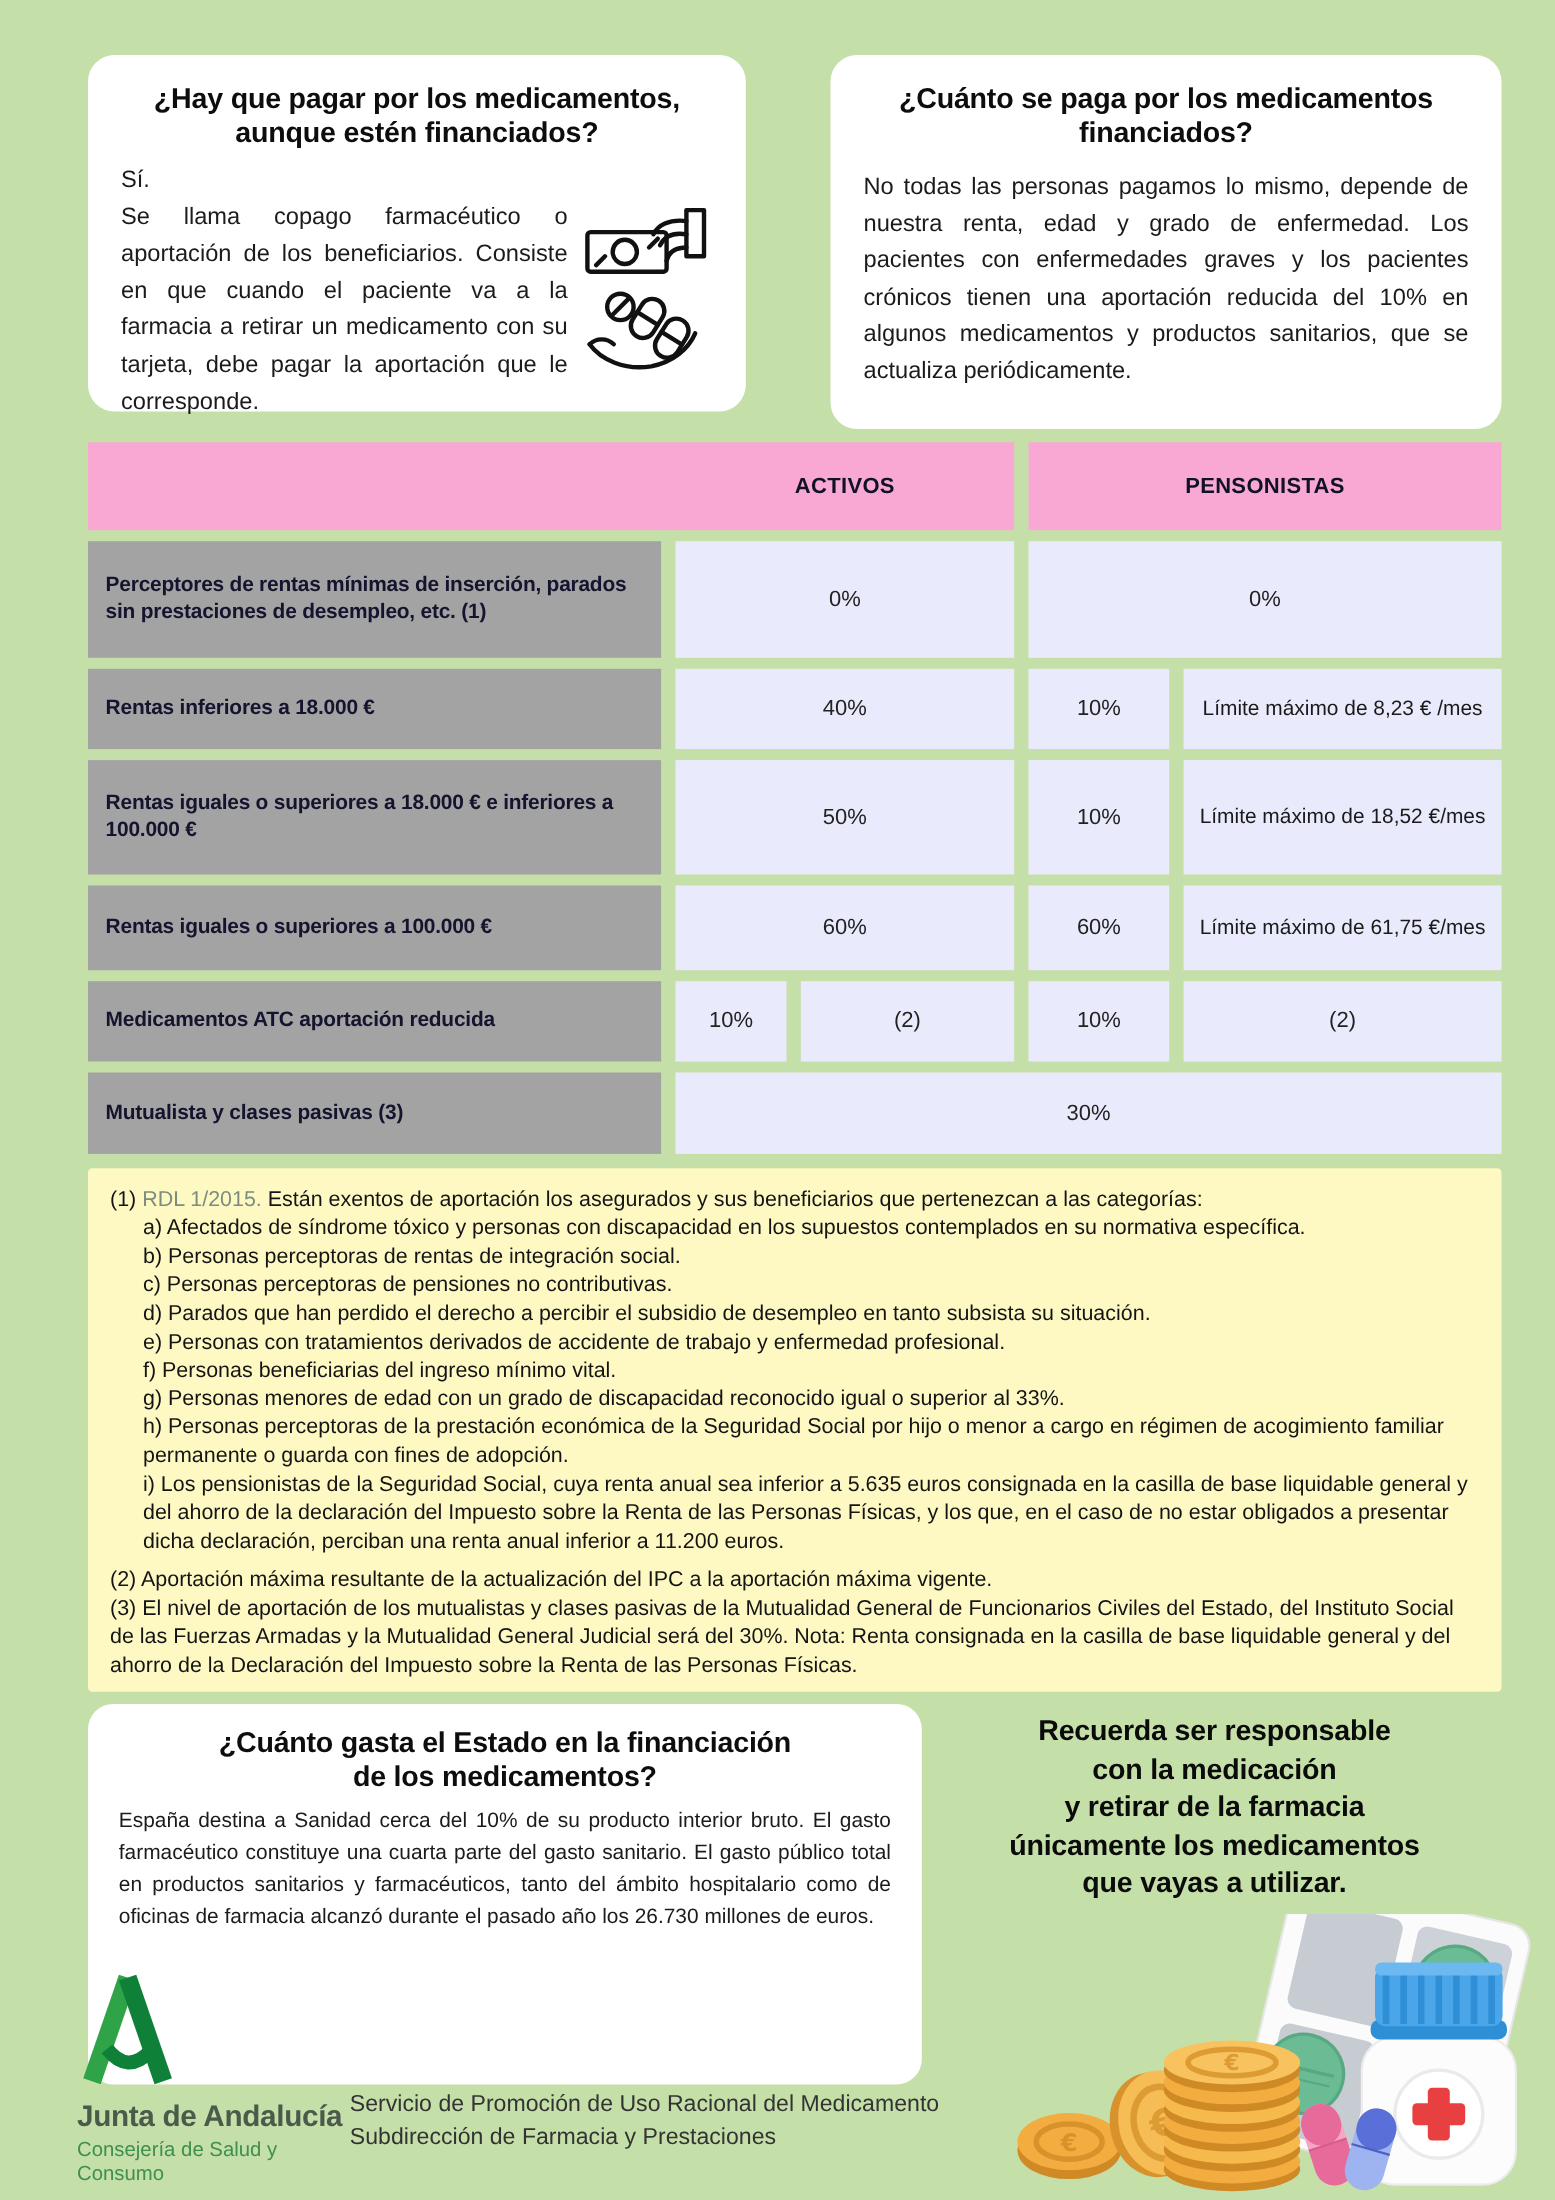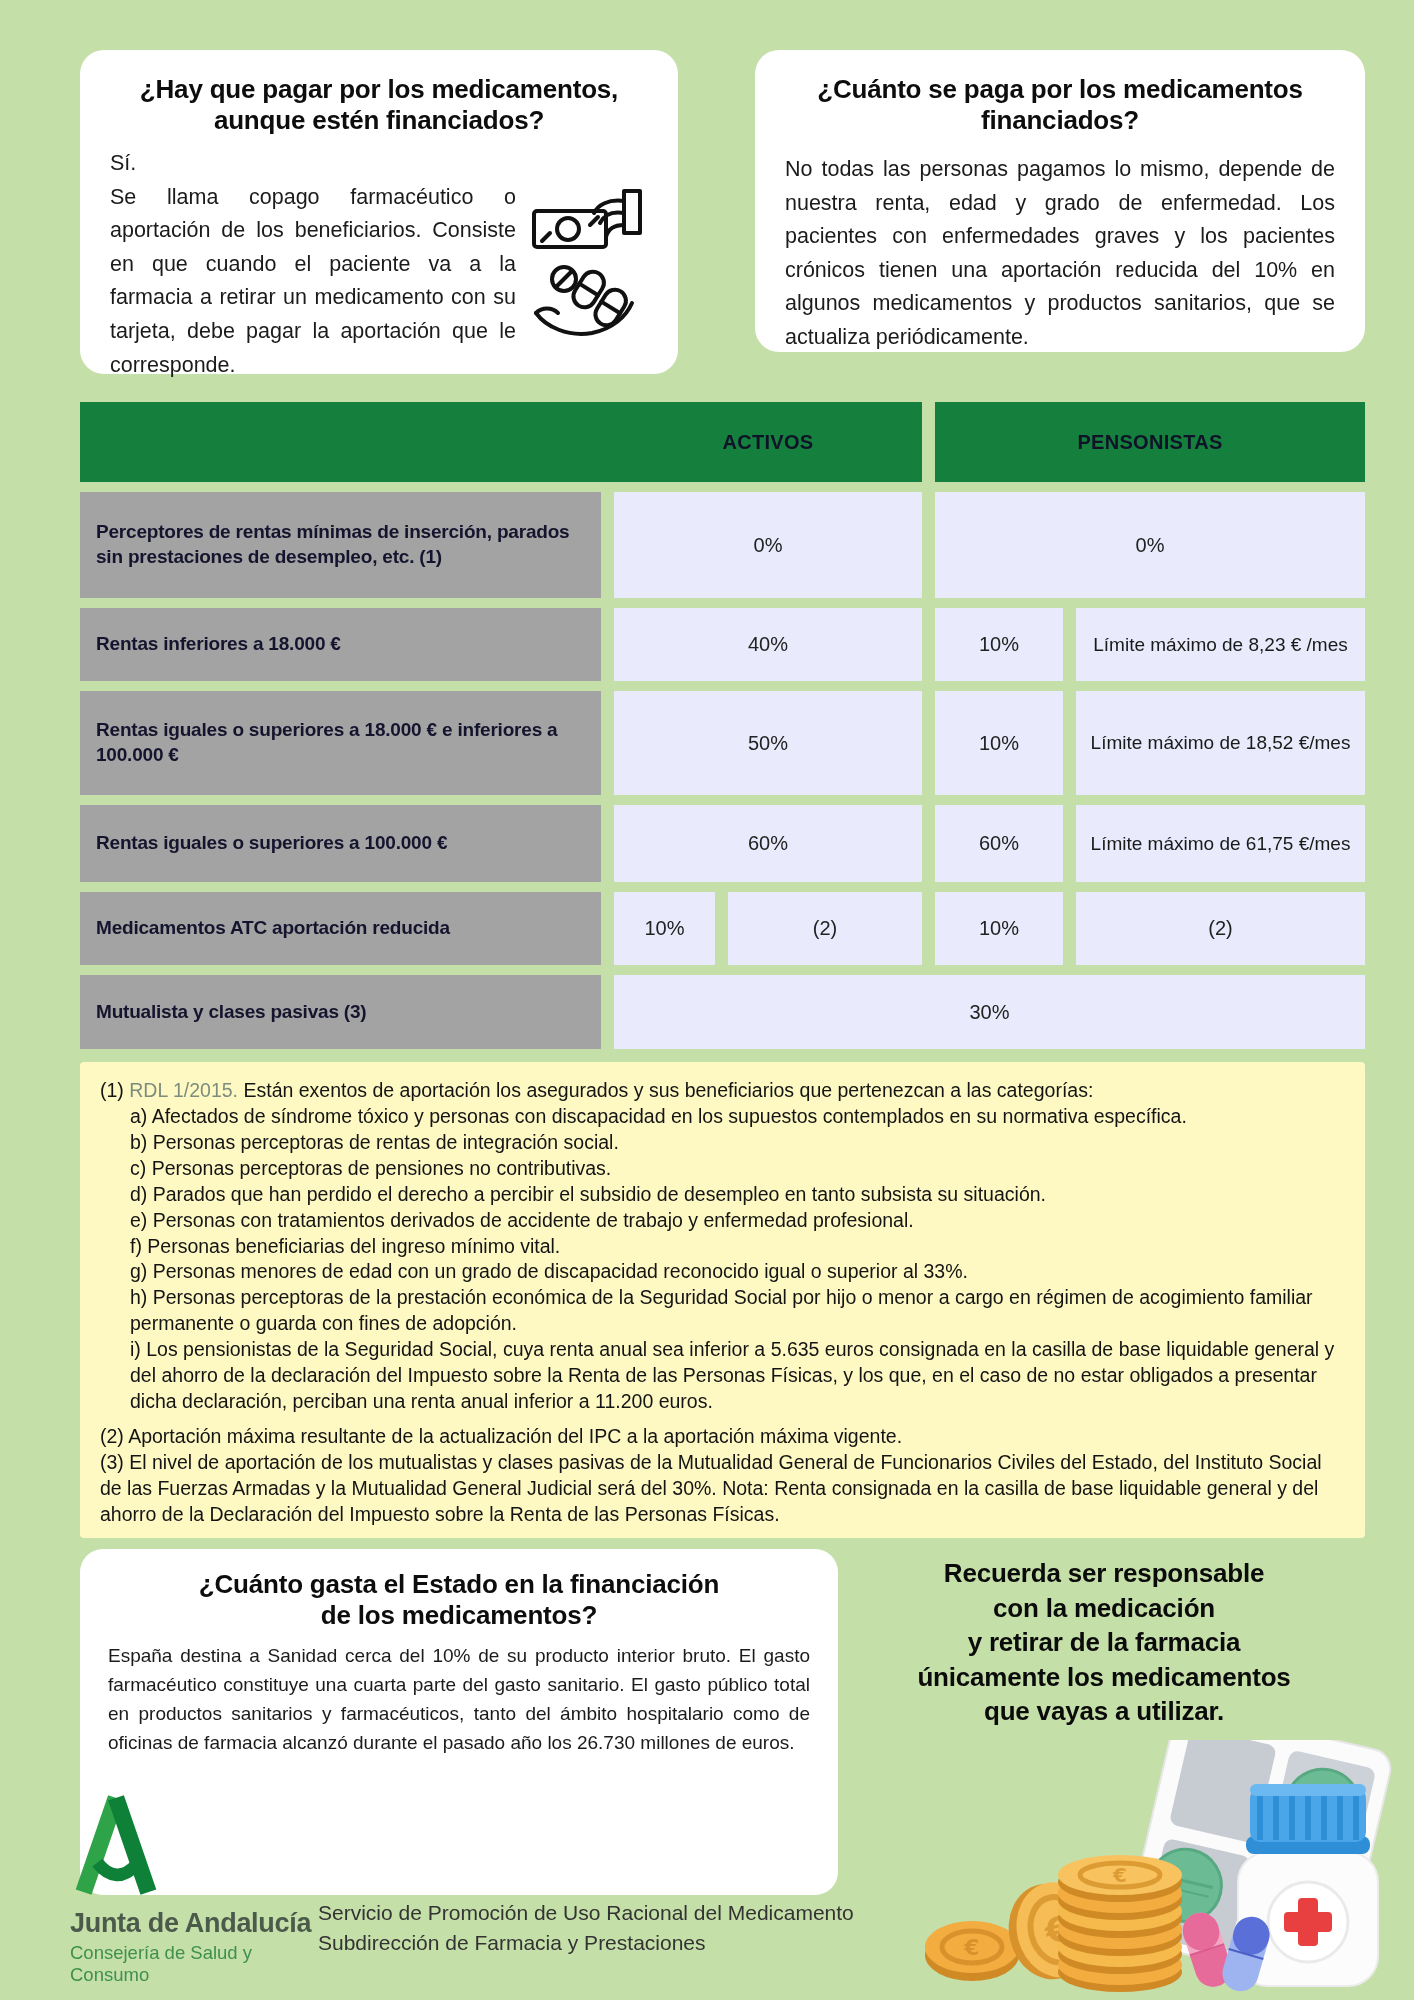--- a/index.html
+++ b/index.html
@@ -12,32 +12,32 @@
   .card{position:absolute;background:#fff;border-radius:24px;box-sizing:border-box;}
   .card-title{font-weight:bold;font-size:26px;line-height:1.18;text-align:center;color:#0d0d0d;letter-spacing:-0.2px;}
   .card-body{font-size:21.5px;line-height:1.56;text-align:justify;color:#1b1b1b;}
 
   
   #card-pay{left:80px;top:50px;width:598px;height:324px;padding:24px 30px;}
   #card-pay .card-body{margin-top:12px;}
   #pay-icon{float:right;width:120px;height:158px;margin:4px 0 4px 12px;}
 
   
-  #card-howmuch{left:755px;top:50px;width:610px;height:302px;padding:24px 30px;}
+  #card-howmuch{left:755px;top:50px;width:610px;height:340px;padding:24px 30px;}
   #card-howmuch .card-body{margin-top:18px;}
 
   
   #copay-table{
     position:absolute;left:80px;top:402px;width:1285px;
     display:grid;
     grid-template-columns:521px 101px 194px 128px 289px;
     grid-template-rows:80px 106px 73px 104px 77px 73px 74px;
     column-gap:13px;row-gap:10px;
   }
-  .th{background:#15803d;display:flex;align-items:center;justify-content:center;
+  .th{background:#f9a8d4;display:flex;align-items:center;justify-content:center;
       font-weight:800;font-size:20px;letter-spacing:0.3px;color:#101228;}
   .th-activos{grid-column:1/4;position:relative;}
   .th-activos .th-inner{position:absolute;right:0;top:0;width:308px;height:100%;
       display:flex;align-items:center;justify-content:center;}
   .th-pens{grid-column:4/6;}
   .lbl{background:#a3a3a3;display:flex;align-items:center;
       font-weight:bold;font-size:19px;line-height:1.3;letter-spacing:-0.2px;
       color:#14142e;padding:6px 14px 6px 16px;box-sizing:border-box;}
   .val{background:#e9ebfc;display:flex;align-items:center;justify-content:center;
       font-size:20px;color:#222;}

